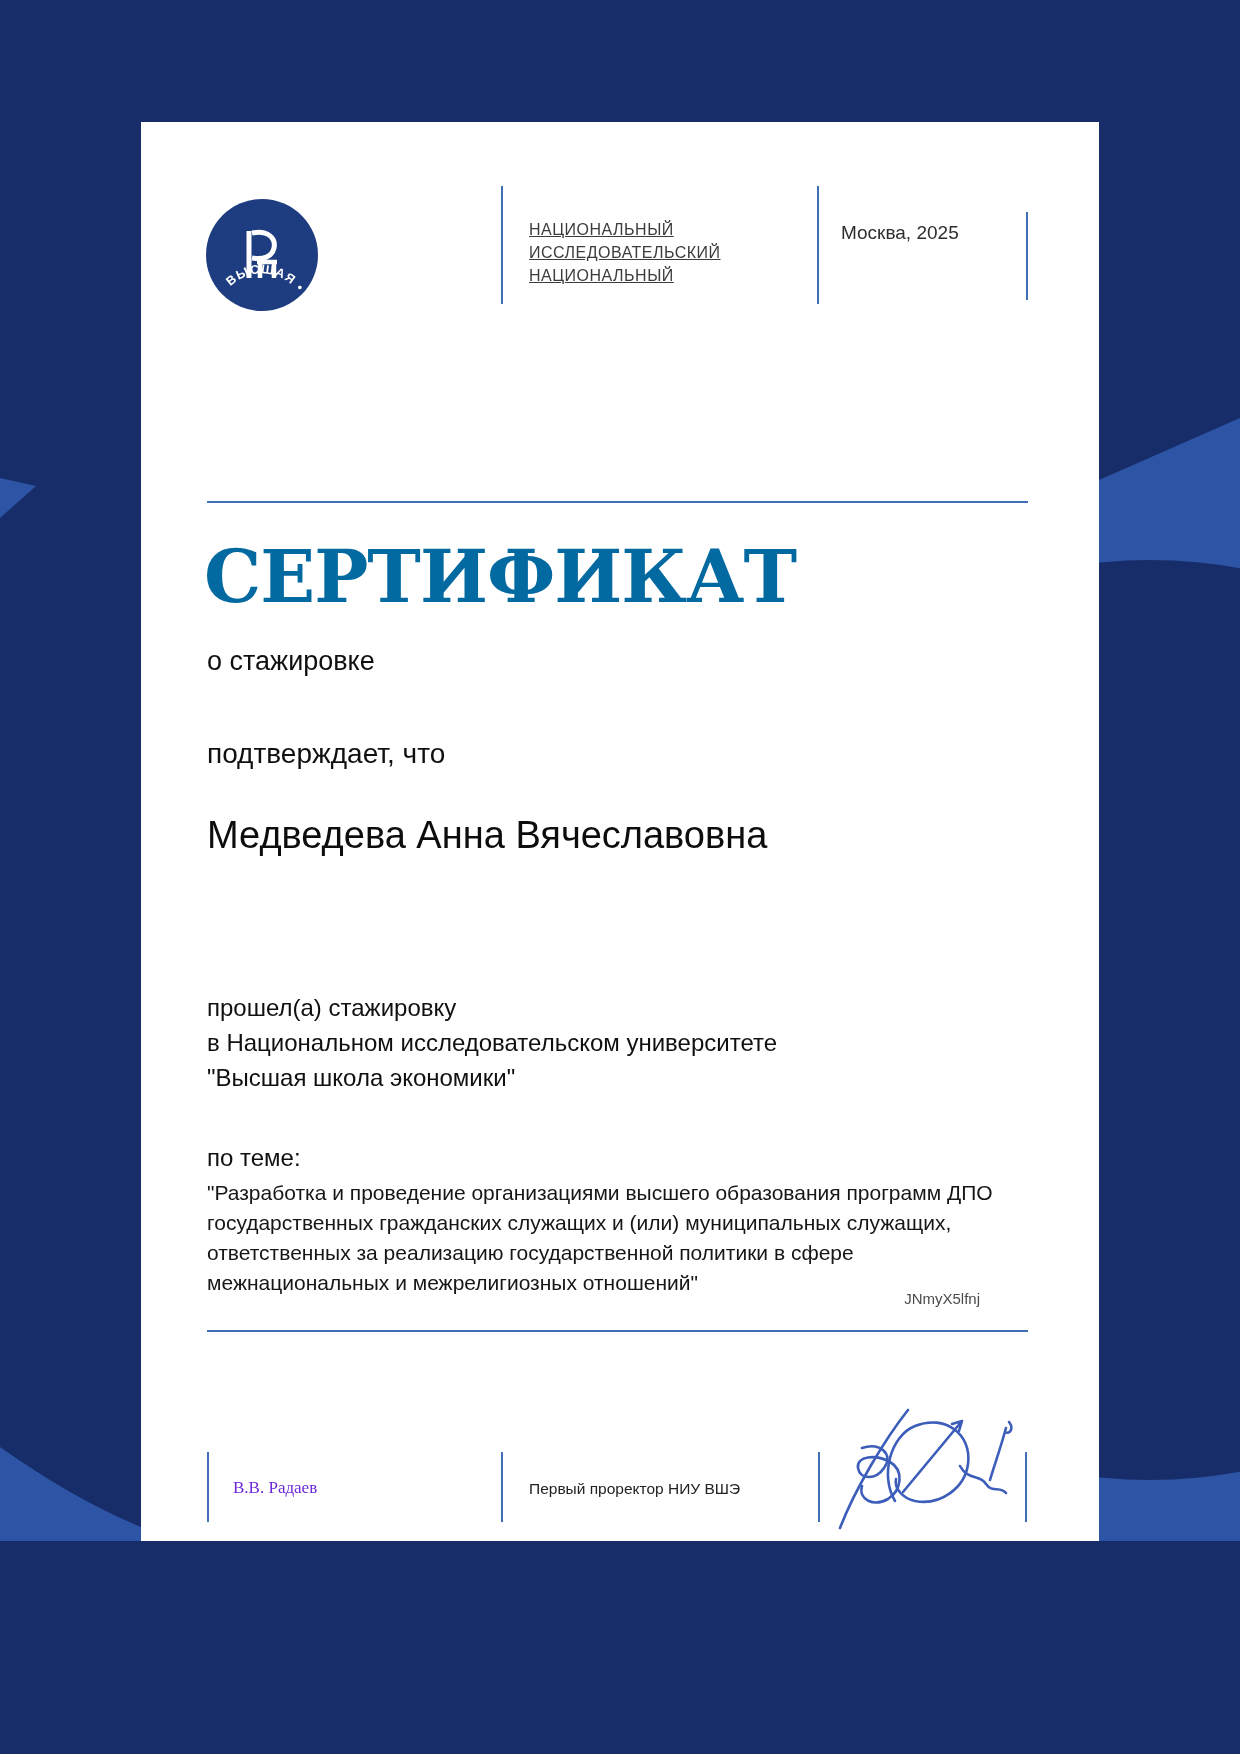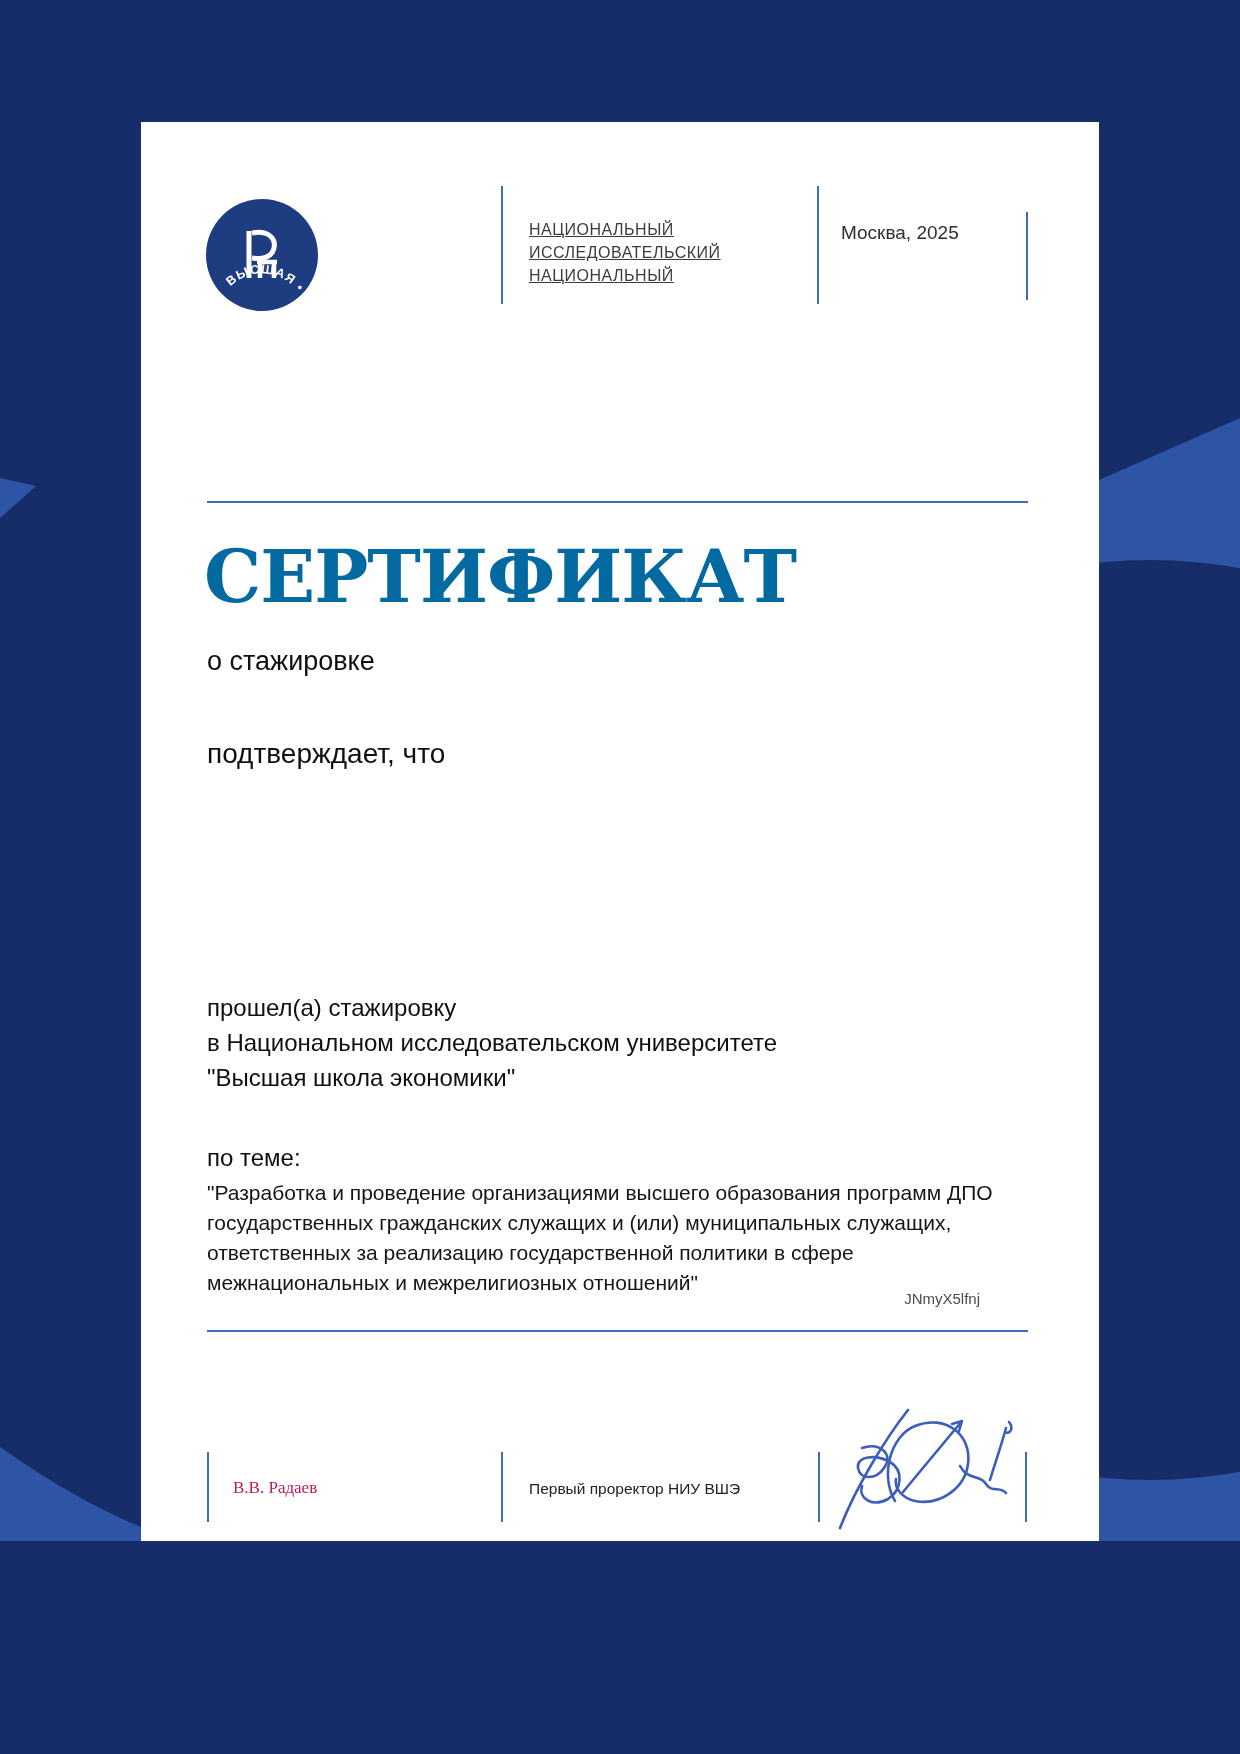--- a/index.html
+++ b/index.html
@@ -36,21 +36,21 @@
   .passed{left:66px;top:868px;font-size:24px;line-height:35px;color:#101010;width:830px;}
   .topic-label{left:66px;top:1022px;font-size:24px;color:#101010;}
   .topic{left:66px;top:1056px;width:824px;font-size:21px;line-height:30px;color:#161616;}
   .code{left:66px;top:1168px;width:821px;text-align:right;padding-right:48px;box-sizing:border-box;
         font-size:15px;color:#4b4b4b;}
   
   .vr-f1{left:66px;top:1330px;height:70px;}
   .vr-f2{left:360px;top:1330px;height:70px;}
   .vr-f3{left:677px;top:1330px;height:70px;}
   .vr-f4{left:884px;top:1330px;height:70px;}
-  .sig-name{left:92px;top:1356px;font-family:"Liberation Serif", serif;font-size:17px;color:#be185d;}
+  .sig-name{left:92px;top:1356px;font-family:"Liberation Serif", serif;font-size:17px;color:#6d28d9;}
   .sig-title{left:388px;top:1358px;font-size:15.5px;color:#222;}
   .sig-img{left:669px;top:1282px;width:220px;height:132px;}
 </style>
 </head>
 <body>
 
 <svg class="bg" width="1240" height="1754" viewBox="0 0 1240 1754">
   <rect x="0" y="0" width="1240" height="1754" fill="#172d69"></rect>
   <clipPath id="frame">
       <rect x="0" y="120" width="1240" height="1421"></rect>
@@ -89,20 +89,21 @@
   <div class="abs vrule vr-h2"></div>
   <div class="abs place">Москва, 2025</div>
   <div class="abs vrule vr-h3"></div>
 
   <div class="abs hrule hr-top"></div>
 
   <div class="abs title">СЕРТИФИКАТ</div>
   <div class="abs subtitle">о стажировке</div>
 
   <div class="abs confirms">подтверждает, что</div>
+  <div class="abs name">Медведева Анна Вячеславовна</div>
 
   <div class="abs passed">
     <div>прошел(а) стажировку</div>
     <div>в Национальном исследовательском университете</div>
     <div>"Высшая школа экономики"</div>
   </div>
 
   <div class="abs topic-label">по теме:</div>
   <div class="abs topic">"Разработка и проведение организациями высшего образования программ ДПО государственных гражданских служащих и (или) муниципальных служащих, ответственных за реализацию государственной политики в сфере межнациональных и межрелигиозных отношений"</div>
   <div class="abs code">JNmyX5lfnj</div>

